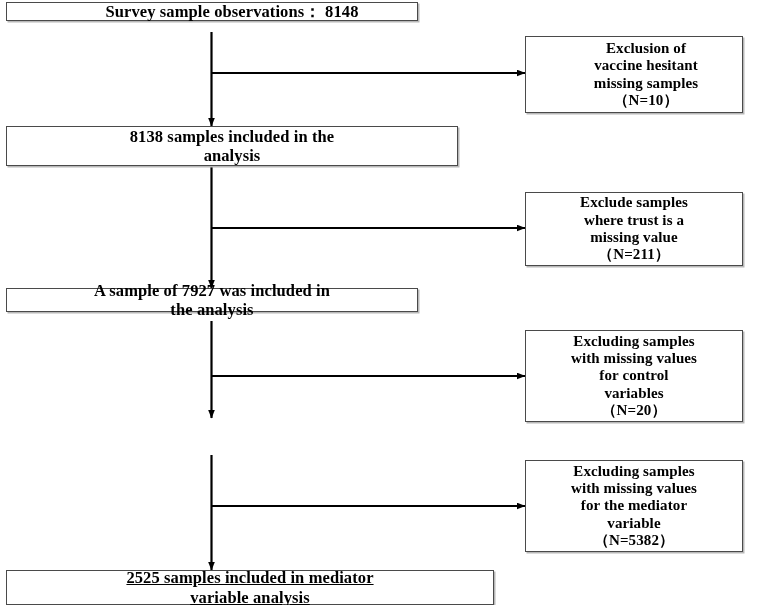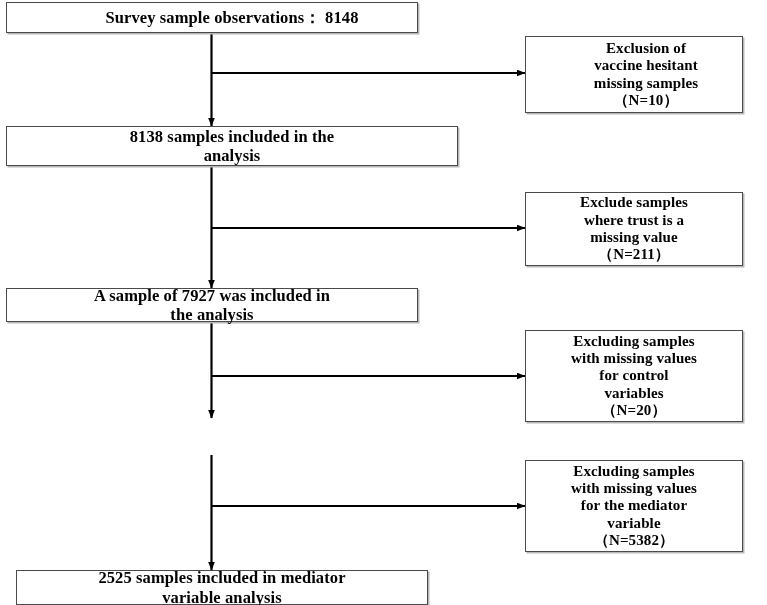--- a/index.html
+++ b/index.html
@@ -71,36 +71,36 @@
     <line x1="211.5" y1="165" x2="211.5" y2="288" stroke="#000000" stroke-width="2.2" marker-end="url(#arrowhead)"></line>
     <line x1="211.5" y1="321" x2="211.5" y2="418" stroke="#000000" stroke-width="2.2" marker-end="url(#arrowhead)"></line>
     <line x1="211.5" y1="455" x2="211.5" y2="570" stroke="#000000" stroke-width="2.2" marker-end="url(#arrowhead)"></line>
 
     <line x1="211.5" y1="73" x2="525" y2="73" stroke="#000000" stroke-width="1.8" marker-end="url(#arrowhead)"></line>
     <line x1="211.5" y1="228" x2="525" y2="228" stroke="#000000" stroke-width="1.8" marker-end="url(#arrowhead)"></line>
     <line x1="211.5" y1="376" x2="525" y2="376" stroke="#000000" stroke-width="1.8" marker-end="url(#arrowhead)"></line>
     <line x1="211.5" y1="506" x2="525" y2="506" stroke="#000000" stroke-width="1.8" marker-end="url(#arrowhead)"></line>
   </svg>
 
-  <div class="node node-main" style="left:6px; top:2px; width:412px; height:31px;padding-left:44px;">
+  <div class="node node-main" style="left:6px; top:2px; width:412px; height:19px;padding-left:44px;">
     <span class="txt">Survey sample observations： 8148</span>
   </div>
 
   <div class="node node-main" style="left:6px; top:126px; width:452px; height:40px;">
     <span class="txt">8138 samples included in the
 analysis</span>
   </div>
 
-  <div class="node node-main" style="left:6px; top:288px; width:412px; height:34px;">
+  <div class="node node-main" style="left:6px; top:288px; width:412px; height:24px;">
     <span class="txt">A sample of 7927 was included in
 the analysis</span>
   </div>
 
 
-  <div class="node node-main" style="left:16px; top:570px; width:412px; height:35px;">
+  <div class="node node-main" style="left:6px; top:570px; width:488px; height:35px;text-decoration:underline;">
     <span class="txt">2525 samples included in mediator
 variable analysis</span>
   </div>
 
   <div class="node node-excl" style="left:525px; top:36px; width:218px; height:77px;padding-left:28px;">
     <span class="txt">Exclusion of
 vaccine hesitant
 missing samples
 （N=10）</span>
   </div>

